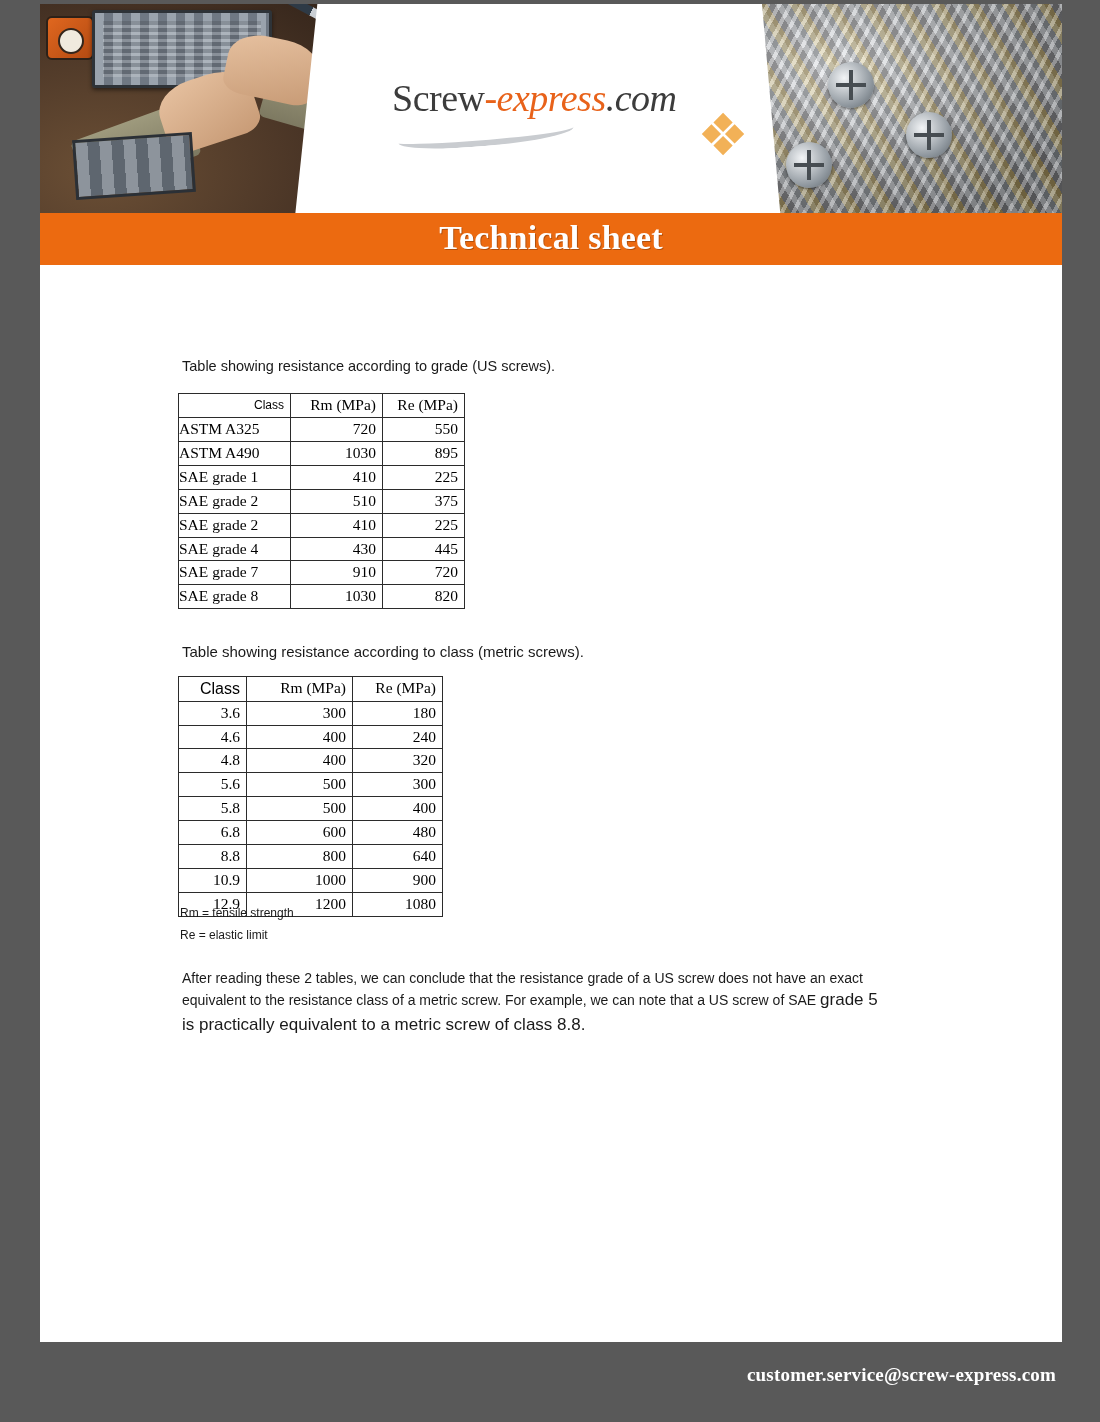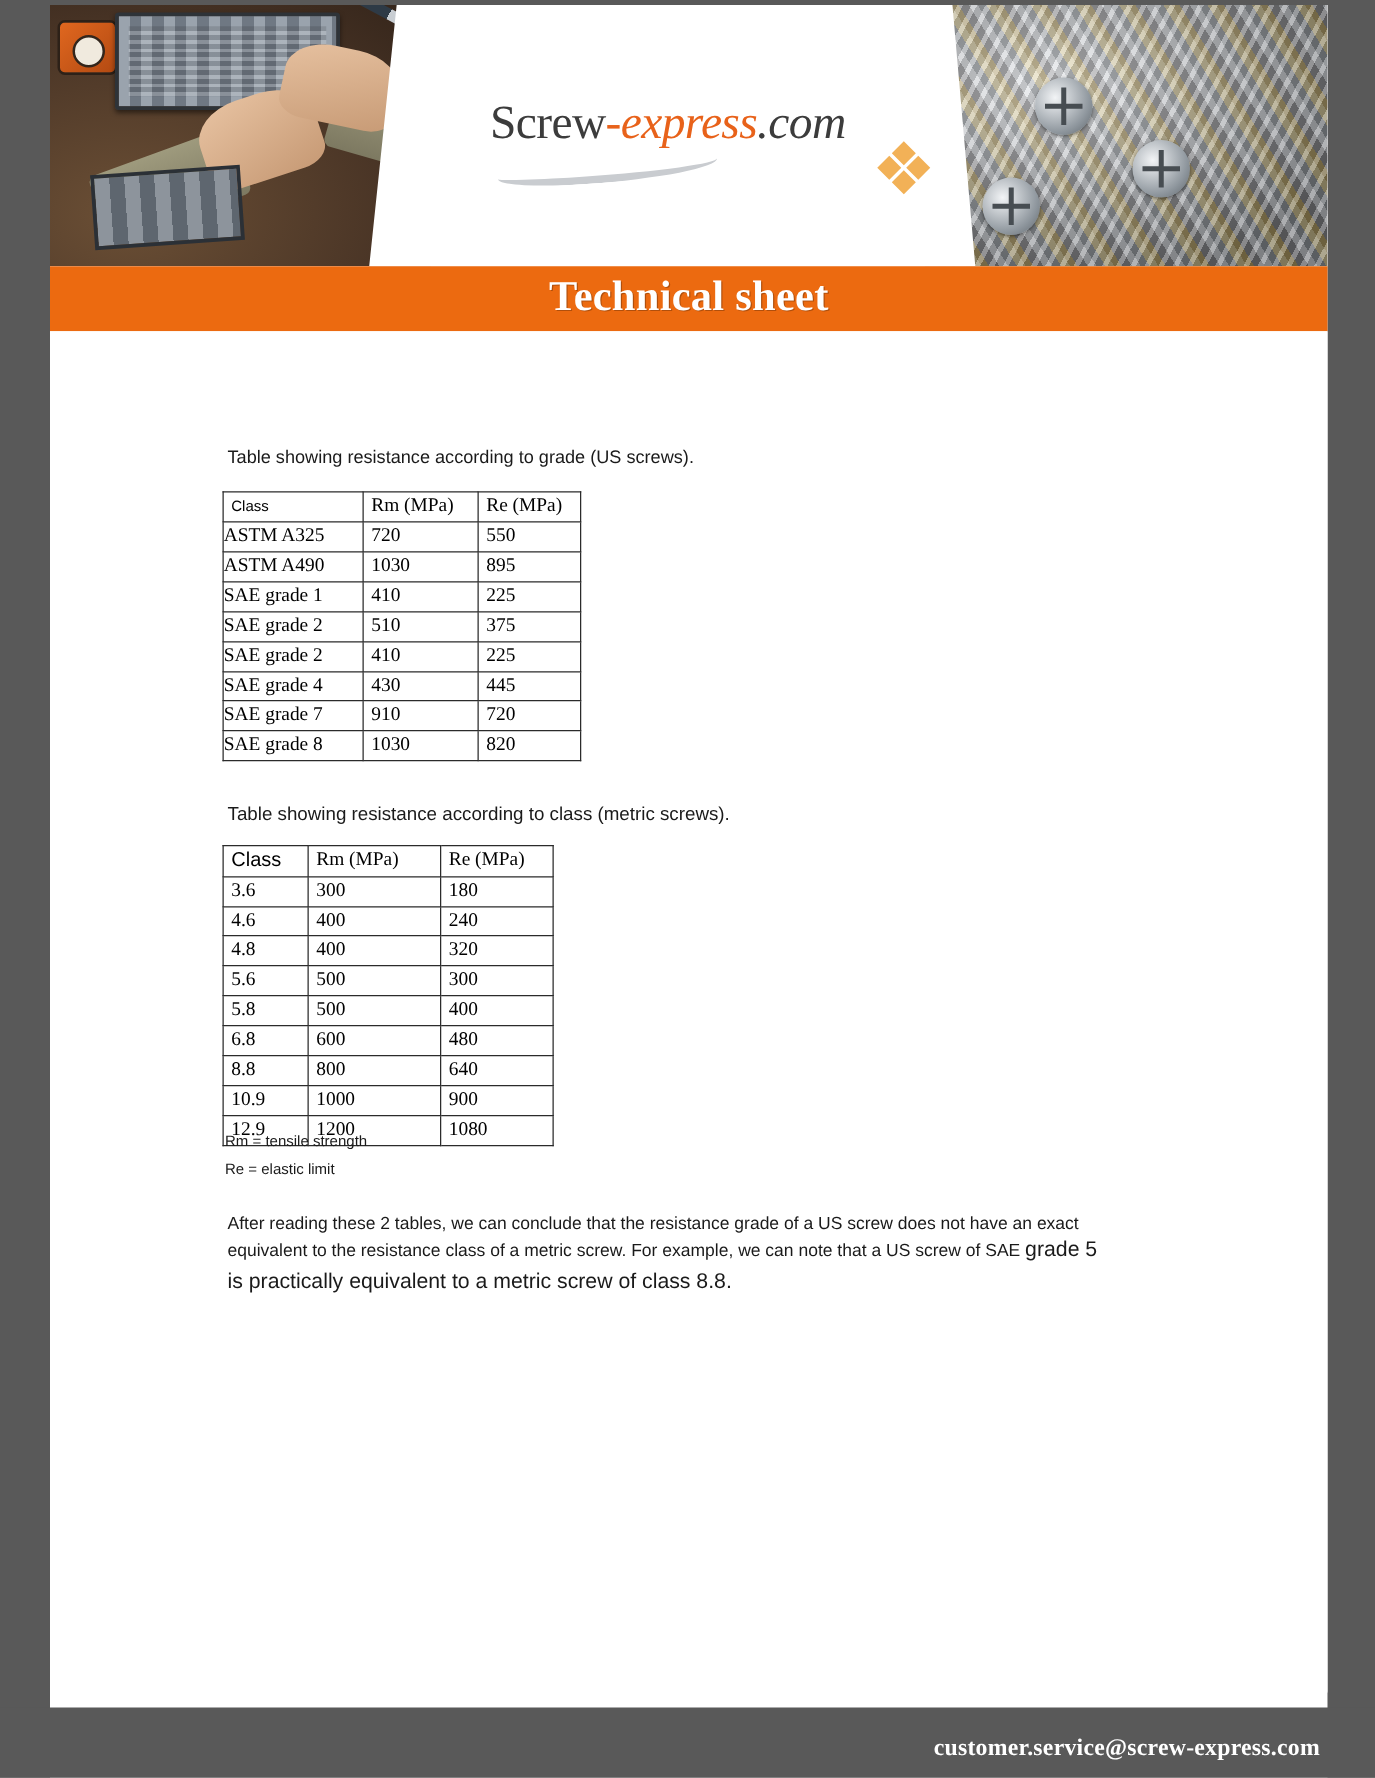--- a/index.html
+++ b/index.html
@@ -242,21 +242,21 @@
   .intro-2 { left: 142px; top: 378px; font-size: 15px; }
 
   table.data {
     position: absolute;
     border-collapse: collapse;
     font-family: "Liberation Serif", serif;
     background: #ffffff;
   }
   table.data td, table.data th {
     border: 1px solid #2b2b2b;
-    text-align: left;
+    text-align: right;
     font-weight: normal;
     color: #000000;
     padding: 1px 6px;
     line-height: 1.35;
   }
   table.data th {
     font-size: 15px;
   }
 
   
@@ -292,21 +292,21 @@
     line-height: 1.45;
   }
   .conclusion .big {
     font-size: 17px;
   }
 
   
   .footer {
     position: absolute;
     left: 0; bottom: 0;
-    width: 1100px; height: 56px;
+    width: 1100px; height: 80px;
     background: #595959;
   }
   .footer .email {
     position: absolute;
     right: 44px; top: 22px;
     color: #ffffff;
     font-family: "Liberation Serif", serif;
     font-weight: bold;
     font-size: 19px;
     letter-spacing: .2px;

